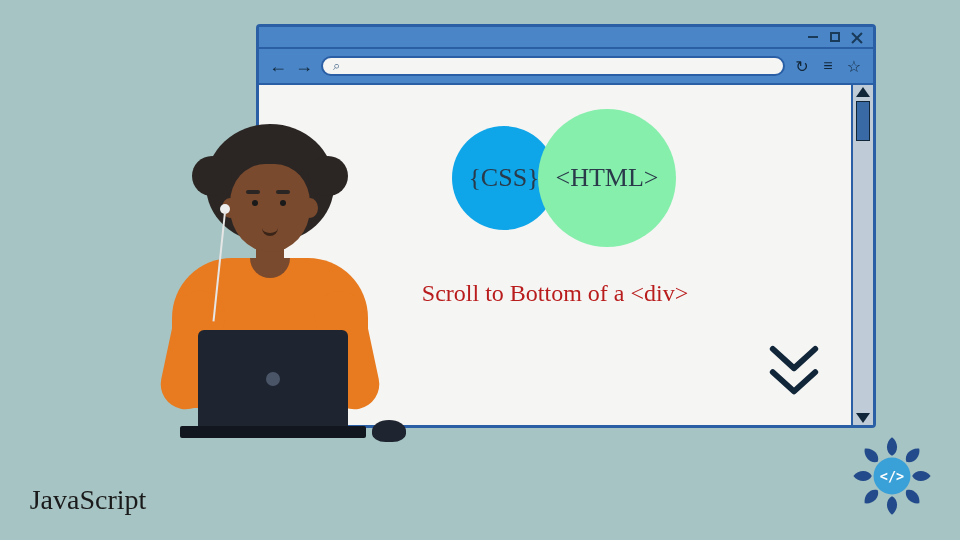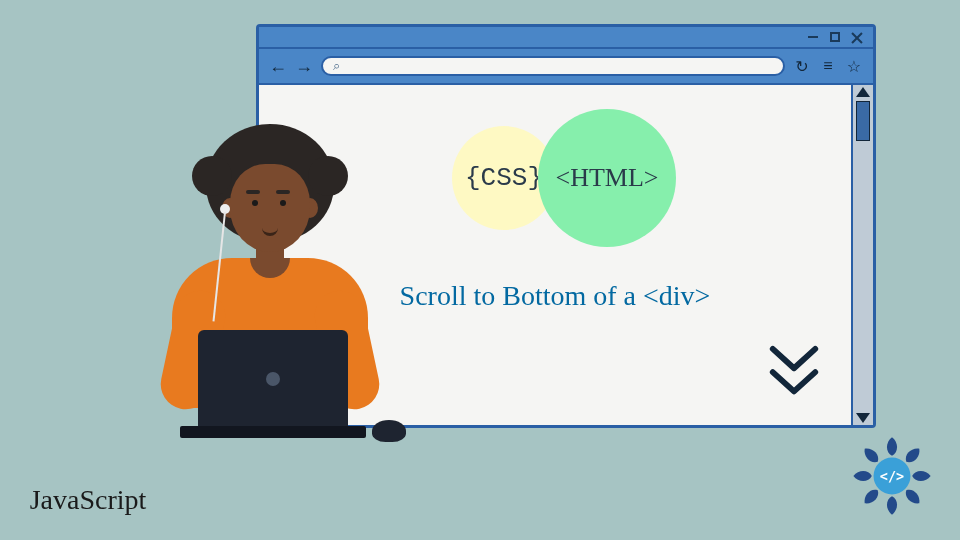--- a/index.html
+++ b/index.html
@@ -104,37 +104,36 @@
     border-radius: 50%;
     display: flex;
     align-items: center;
     justify-content: center;
     font-size: 26px;
     color: #2a3a4a;
     font-family: Georgia, serif;
   }
   .circle-side {
     width: 104px; height: 104px;
-    background: #fef9c3;
-    font-family: Liberation Mono, monospace;
+    background: #0ea5e9;
   }
   .circle-mid {
     width: 138px; height: 138px;
     background: #86efac;
     margin: 0 -18px;
     z-index: 2;
   }
 
   .caption {
     position: absolute;
     top: 195px;
     left: 50%;
     transform: translateX(-50%);
-    font-size: 28px;
-    color: #0369a1;
+    font-size: 24px;
+    color: #b91c1c;
     white-space: nowrap;
   }
 
   
   .chevrons {
     position: absolute;
     right: 28px;
     bottom: 18px;
     width: 58px;
     height: 64px;

